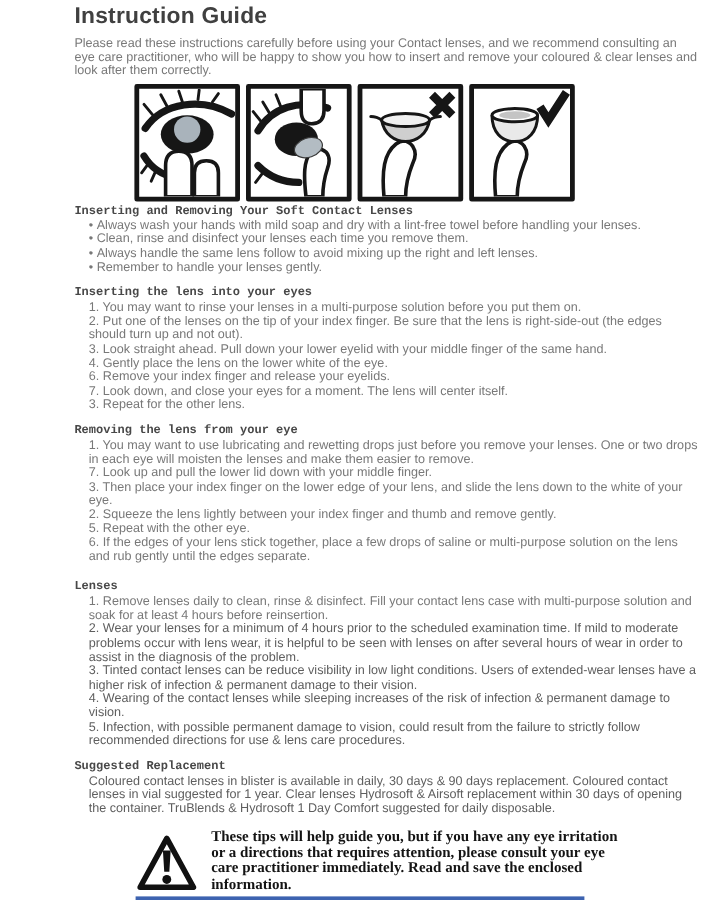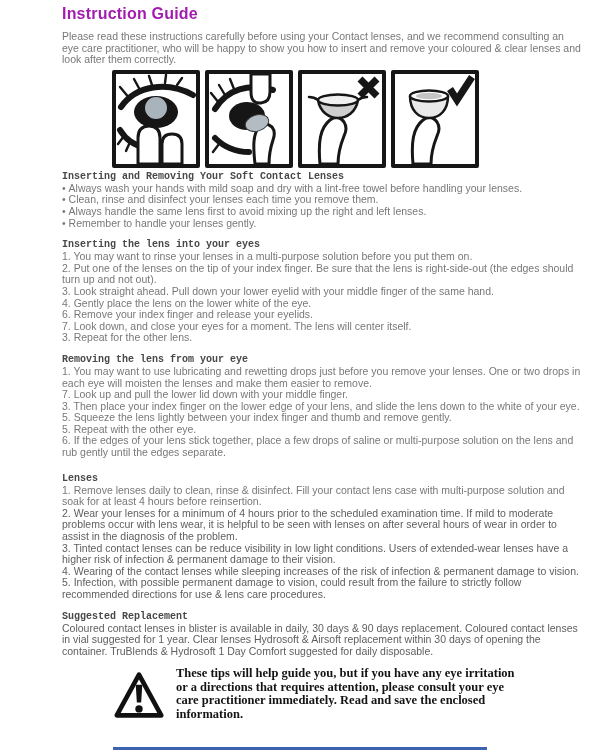--- a/index.html
+++ b/index.html
@@ -5,26 +5,26 @@
   html, body { margin:0; padding:0; }
   body {
     width:600px; height:750px; overflow:hidden; position:relative;
     background:#ffffff;
     font-family:"Liberation Sans", sans-serif;
     -webkit-font-smoothing:antialiased;
   }
   .page { padding:2px 18px 0 62px; }
 
   .title {
-    font-size:16px; line-height:24px; font-weight:bold;
-    color:#a21caf; margin:0 0 5px 0; letter-spacing:0.2px;
+    font-size:19px; line-height:24px; font-weight:bold;
+    color:#404040; margin:0 0 5px 0; letter-spacing:0.2px;
   }
 
   .body-text, .li, .bullet-li {
-    font-size:10.5px; line-height:11.6px; color:#787878;
+    font-size:10.5px; line-height:11.6px; color:#787878;margin-left:12px;
   }
   .intro { margin:0 0 4px 0; }
 
   .illustrations { display:flex; margin:0 0 3px 50px; }
   .illus-box {
     width:80px; height:90px; border:4px solid #161616; border-radius:2px;
     margin-right:5px; background:#fff; overflow:hidden;
   }
   .illus-box svg { display:block; }
 
@@ -115,41 +115,41 @@
         <path d="M55,15 L62,26 L77,3" fill="none" stroke="#161616" stroke-width="7"></path>
       </svg>
     </div>
 
   </div>
 
   <div class="section">
     <h2 class="sec-heading">Inserting and Removing Your Soft Contact Lenses</h2>
     <div class="bullet-li">Always wash your hands with mild soap and dry with a lint-free towel before handling your lenses.</div>
     <div class="bullet-li">Clean, rinse and disinfect your lenses each time you remove them.</div>
-    <div class="bullet-li">Always handle the same lens first to avoid mixing up the right and left lenses.</div>
+    <div class="bullet-li">Always handle the same lens follow to avoid mixing up the right and left lenses.</div>
     <div class="bullet-li">Remember to handle your lenses gently.</div>
   </div>
 
   <div class="section">
     <h2 class="sec-heading">Inserting the lens into your eyes</h2>
     <div class="li">1. You may want to rinse your lenses in a multi-purpose solution before you put them on.</div>
     <div class="li">2. Put one of the lenses on the tip of your index finger. Be sure that the lens is right-side-out (the edges should turn up and not out).</div>
     <div class="li">3. Look straight ahead. Pull down your lower eyelid with your middle finger of the same hand.</div>
     <div class="li">4. Gently place the lens on the lower white of the eye.</div>
     <div class="li">6. Remove your index finger and release your eyelids.</div>
     <div class="li">7. Look down, and close your eyes for a moment. The lens will center itself.</div>
     <div class="li">3. Repeat for the other lens.</div>
   </div>
 
   <div class="section gap-lg">
     <h2 class="sec-heading">Removing the lens from your eye</h2>
     <div class="li">1. You may want to use lubricating and rewetting drops just before you remove your lenses. One or two drops in each eye will moisten the lenses and make them easier to remove.</div>
     <div class="li">7. Look up and pull the lower lid down with your middle finger.</div>
     <div class="li">3. Then place your index finger on the lower edge of your lens, and slide the lens down to the white of your eye.</div>
-    <div class="li">5. Squeeze the lens lightly between your index finger and thumb and remove gently.</div>
+    <div class="li">2. Squeeze the lens lightly between your index finger and thumb and remove gently.</div>
     <div class="li">5. Repeat with the other eye.</div>
     <div class="li">6. If the edges of your lens stick together, place a few drops of saline or multi-purpose solution on the lens and rub gently until the edges separate.</div>
   </div>
 
   <div class="section">
     <h2 class="sec-heading">Lenses</h2>
     <div class="li">1. Remove lenses daily to clean, rinse &amp; disinfect. Fill your contact lens case with multi-purpose solution and soak for at least 4 hours before reinsertion.</div>
     <div class="li alt">2. Wear your lenses for a minimum of 4 hours prior to the scheduled examination time. If mild to moderate problems occur with lens wear, it is helpful to be seen with lenses on after several hours of wear in order to assist in the diagnosis of the problem.</div>
     <div class="li alt">3. Tinted contact lenses can be reduce visibility in low light conditions. Users of extended-wear lenses have a higher risk of infection &amp; permanent damage to their vision.</div>
     <div class="li alt">4. Wearing of the contact lenses while sleeping increases of the risk of infection &amp; permanent damage to vision.</div>

